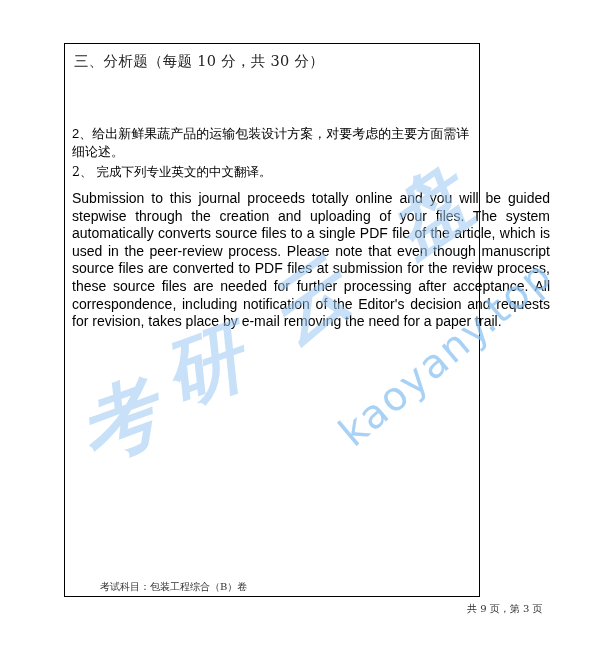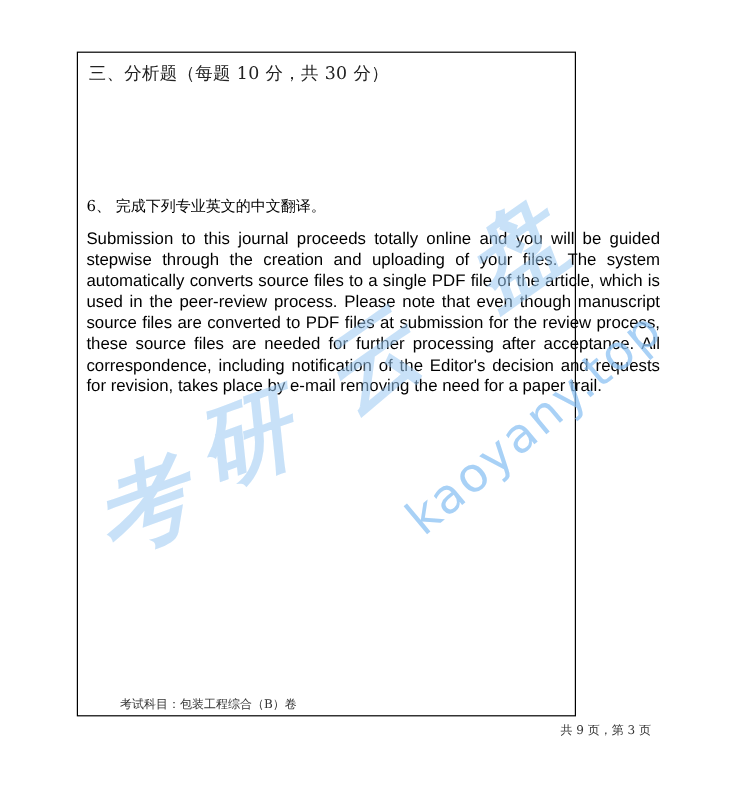--- a/index.html
+++ b/index.html
@@ -98,21 +98,22 @@
       transform-origin: left top;
       color: #8cc2f3;
       opacity: 0.75;
     }
   </style>
 </head>
 <body>
 
 <div class="page-box">
   <div class="section-title">三、分析题（每题 10 分，共 30 分）</div>
-  <div class="question q3">6、 完成下列专业英文的中文翻译。</div>
+  <div class="question q2">2、给出新鲜果蔬产品的运输包装设计方案，对要考虑的主要方面需详细论述。</div>
+  <div class="question q3">2、 完成下列专业英文的中文翻译。</div>
   <div class="passage">Submission to this journal proceeds totally online and you will be guided stepwise through the creation and uploading of your files. The system automatically converts source files to a single PDF file of the article, which is used in the peer-review process. Please note that even though manuscript source files are converted to PDF files at submission for the review process, these source files are needed for further processing after acceptance. All correspondence, including notification of the Editor's decision and requests for revision, takes place by e-mail removing the need for a paper trail.</div>
 </div>
 
 <div class="watermark wm-cn">
   <span style="left:10px; top:250px;">考</span>
   <span style="left:95px; top:195px;">研</span>
   <span style="left:200px; top:130px; transform: rotate(-35deg);">云</span>
   <span style="left:320px; top:40px; transform: rotate(-35deg);">盘</span>
 </div>
 

